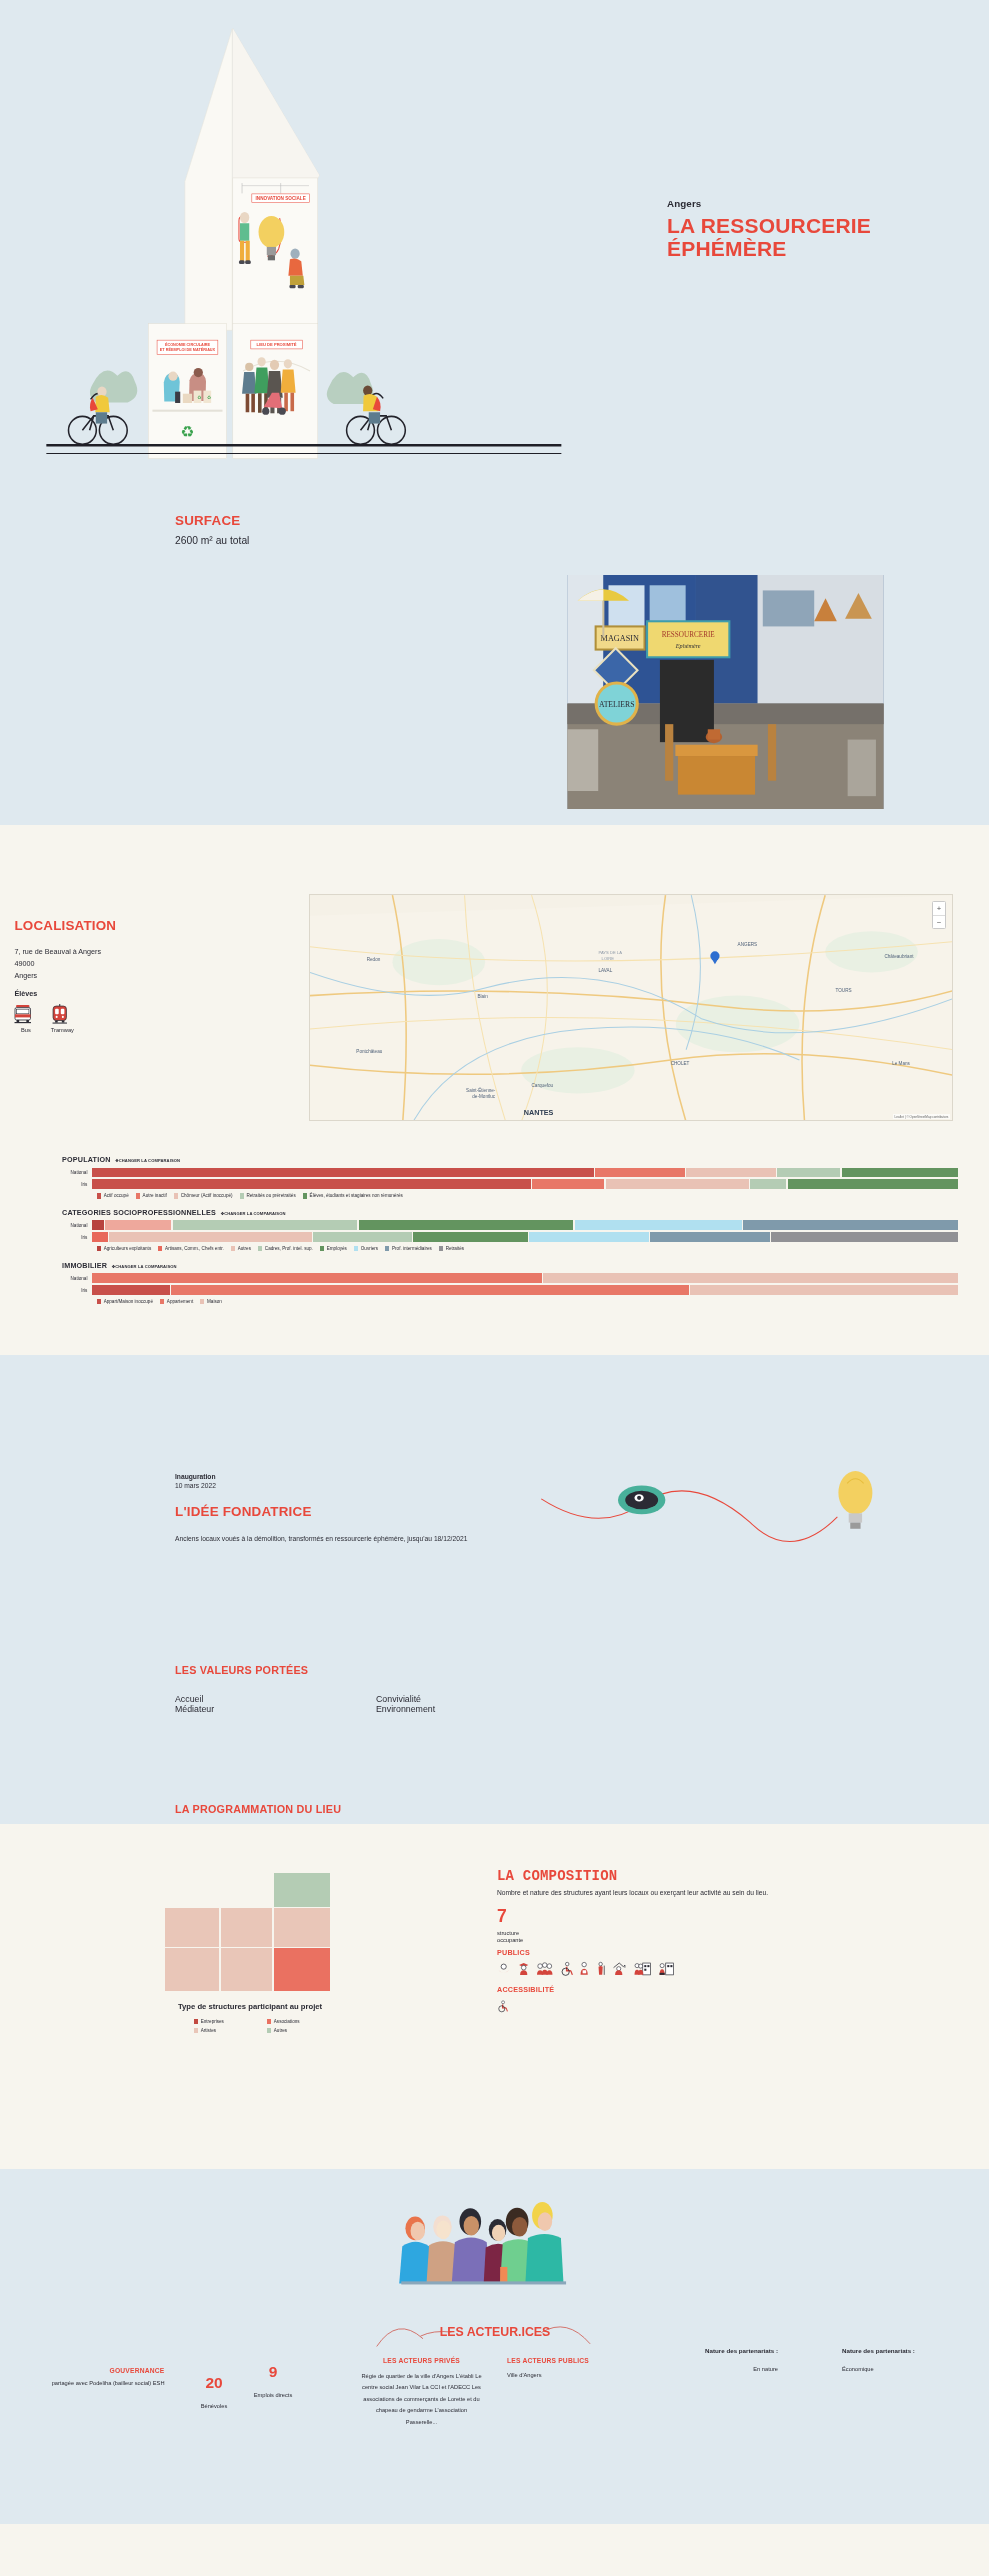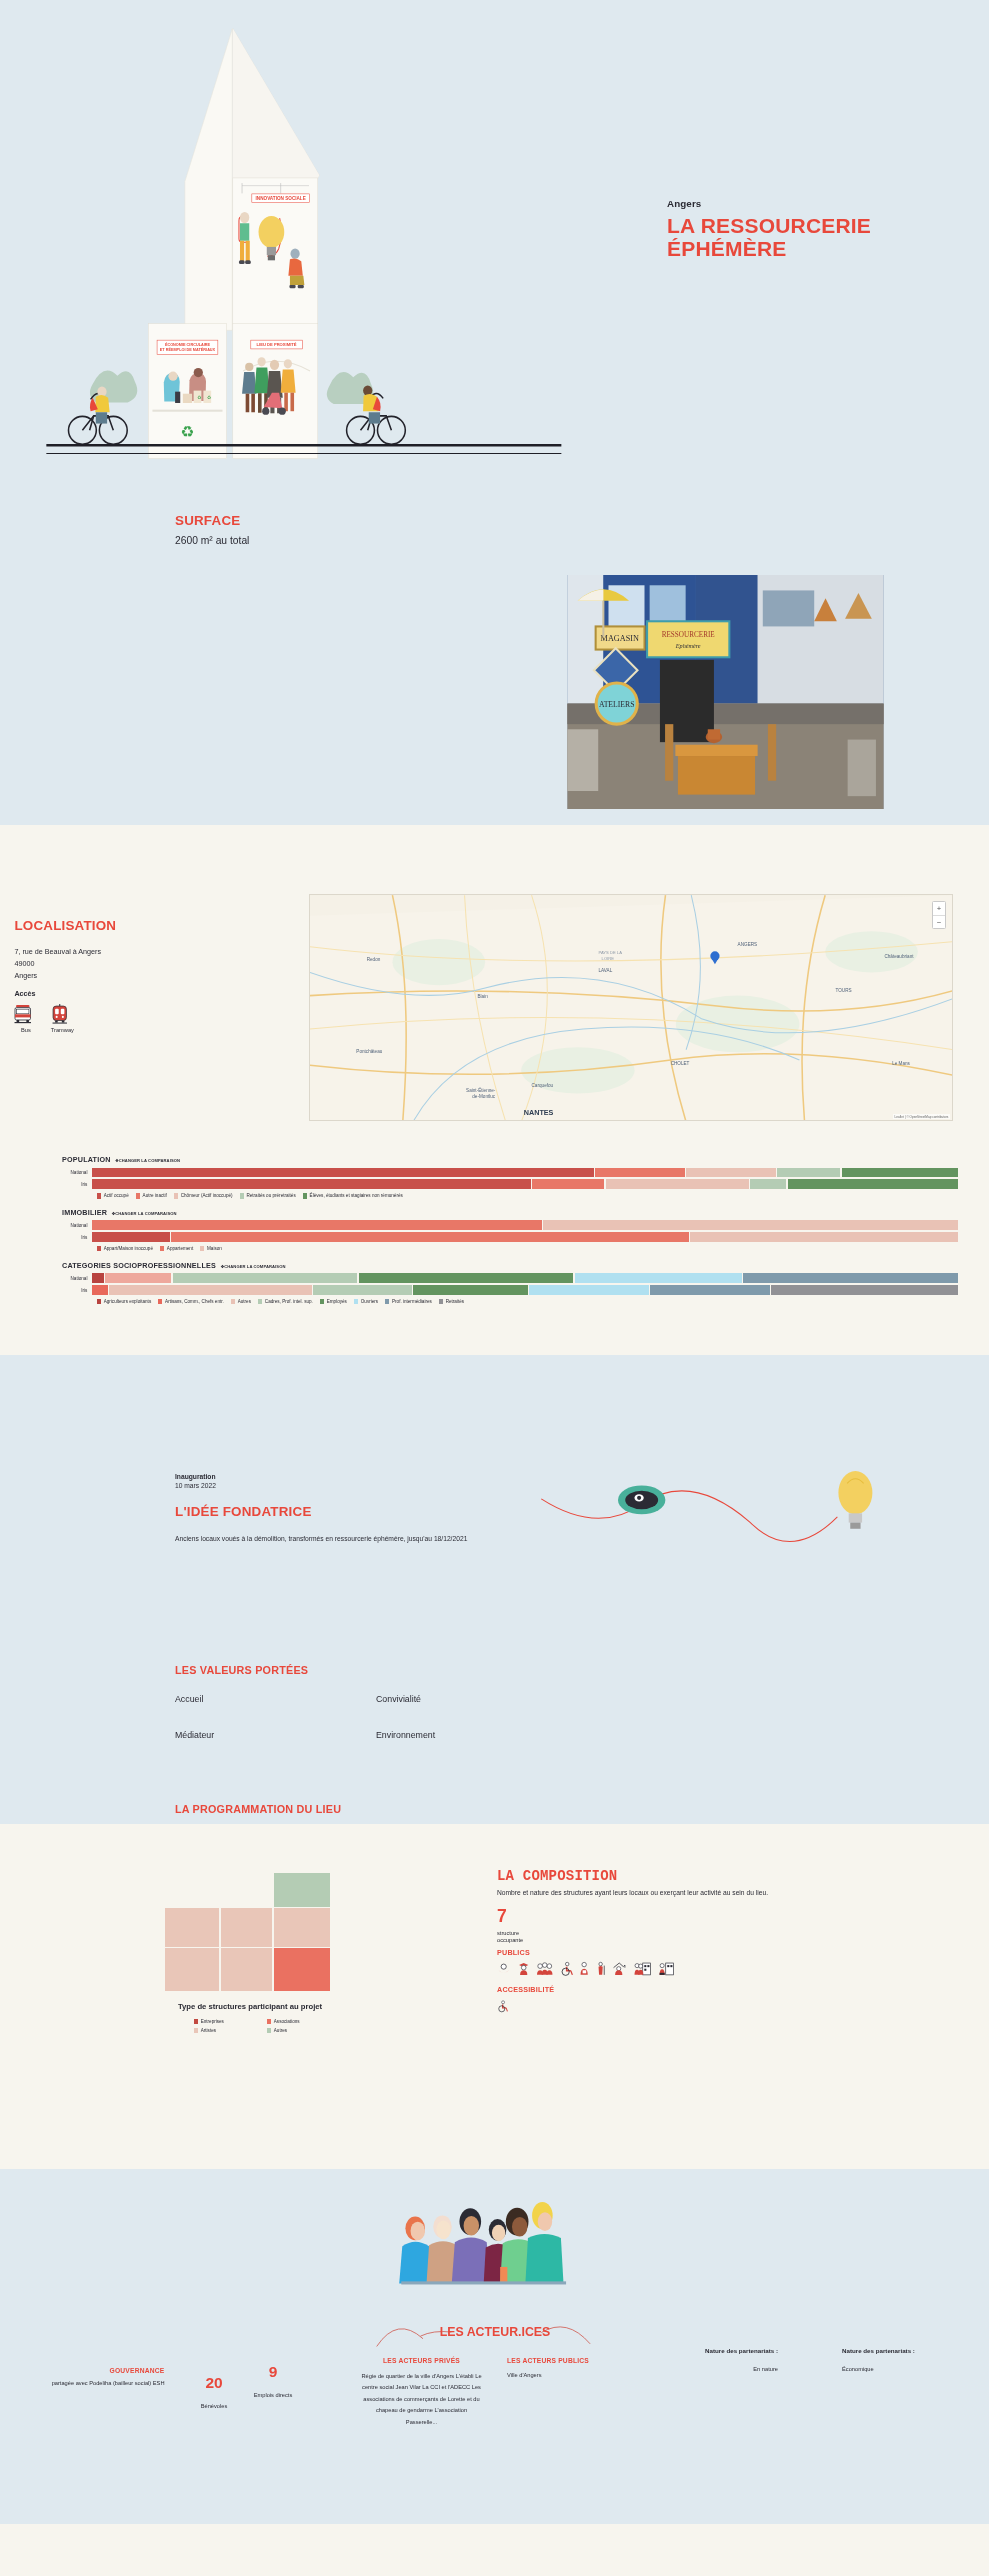--- a/index.html
+++ b/index.html
@@ -77,21 +77,21 @@
   .idee { height: 469px; position: relative; }
   .idee-inner { position: absolute; left: 175px; top: 118px; width: 371px; }
   .idee-kicker { font-size: 6.7px; font-weight: 700; }
   .idee-date { font-size: 6.7px; margin-top: 2.1px; }
   .idee-h { font-size: 13.4px; margin-top: 15.5px; }
   .idee-p { font-size: 6.7px; margin-top: 14.4px; line-height: 1.6; }
   .idee-illu { position: absolute; left: 536px; top: 113px; width: 371px; height: 103px; }
 
   .valeurs { position: absolute; left: 175px; top: 309px; width: 402px; }
   .valeurs-h { font-size: 10.8px; }
-  .valeurs-grid { display: grid; grid-template-columns: 1fr 1fr; row-gap: 26px; margin-top: 18.5px; }
+  .valeurs-grid { display: grid; grid-template-columns: 1fr 1fr; margin-top: 18.5px; }
   .valeur-item { font-size: 8.8px; }
 
   .prog { position: absolute; left: 175px; top: 448px; width: 567px; }
   .prog-h { font-size: 10.8px; }
   .prog-tags { margin-top: 14.4px; display: flex; flex-wrap: wrap; gap: 5.2px 11.3px; width: 268px; }
   .prog-tag { font-size: 8.8px; font-style: italic; font-weight: 700; }
 
   
   .compo { height: 345px; position: relative; }
   .treemap { position: absolute; left: 165px; top: 49px; width: 170px; height: 118px; }
@@ -305,21 +305,21 @@
   </section>
 
   <section class="sec bg-cream" style="padding:41px 0 20.6px 0;">
     <div class="localisation" style="height:289px;">
       <div class="lbl-red loc-title">LOCALISATION</div>
       <div class="loc-addr">
         <div>7, rue de Beauval à Angers</div>
         <div>49000</div>
         <div>Angers</div>
       </div>
-      <div class="loc-acces-h">Accès</div>
+      <div class="loc-acces-h">Élèves</div>
       <div class="loc-icons">
         <div class="loc-ico">
           <svg width="17.5" height="19.6" viewBox="0 0 34 38">
             <rect x="4" y="2" width="26" height="5" rx="2" fill="#d3443c"></rect>
             <rect x="2" y="7" width="30" height="24" rx="3" fill="#fff" stroke="#2b2b34" stroke-width="1.6"></rect>
             <rect x="5" y="10" width="24" height="9" fill="#fff" stroke="#2b2b34" stroke-width="1.2"></rect>
             <rect x="2" y="20" width="30" height="6" fill="#d3443c"></rect>
             <rect x="5" y="31" width="5" height="4" fill="#2b2b34"></rect>
             <rect x="24" y="31" width="5" height="4" fill="#2b2b34"></rect>
             <rect x="1" y="35" width="32" height="2.2" fill="#2b2b34"></rect>
@@ -446,58 +446,20 @@
             </span>
           <span class="lg">
               <i style="background:#63945f"></i>
               <span>Élèves, étudiants et stagiaires non rémunérés</span>
             </span>
         </div>
       </div>
 
       <div class="bar-block">
         <div class="bar-head">
-          <h3>IMMOBILIER</h3>
-          <span class="bar-change">
-            ✥<span>CHANGER LA COMPARAISON</span>
-          </span>
-        </div>
-        <div class="bar-row">
-          <div class="bar-row-label">National</div>
-          <div class="bar-track">
-            <div class="bar-seg" style="flex:52;background:#e87767"></div>
-            <div class="bar-seg" style="flex:48;background:#e9c2b5"></div>
-          </div>
-        </div>
-        <div class="bar-row">
-          <div class="bar-row-label">Iris</div>
-          <div class="bar-track">
-            <div class="bar-seg" style="flex:9;background:#c8504a"></div>
-            <div class="bar-seg" style="flex:60;background:#e87767"></div>
-            <div class="bar-seg" style="flex:31;background:#e9c2b5"></div>
-          </div>
-        </div>
-        <div class="bar-legend">
-          <span class="lg">
-              <i style="background:#c8504a"></i>
-              <span>Appart/Maison inoccupé</span>
-            </span>
-          <span class="lg">
-              <i style="background:#e87767"></i>
-              <span>Appartement</span>
-            </span>
-          <span class="lg">
-              <i style="background:#e9c2b5"></i>
-              <span>Maison</span>
-            </span>
-        </div>
-      </div>
-
-      <div class="bar-block">
-        <div class="bar-head">
           <h3>CATEGORIES SOCIOPROFESSIONNELLES</h3>
           <span class="bar-change">
             ✥<span>CHANGER LA COMPARAISON</span>
           </span>
         </div>
         <div class="bar-row">
           <div class="bar-row-label">National</div>
           <div class="bar-track">
             <div class="bar-seg" style="flex:2;background:#b8433f"></div>
             <div class="bar-seg" style="flex:11;background:#e8685a;opacity:.55"></div>
@@ -544,20 +506,58 @@
               <i style="background:#b0e0f0"></i>
               <span>Ouvriers</span>
             </span>
           <span class="lg">
               <i style="background:#7f9aab"></i>
               <span>Prof. intermédiaires</span>
             </span>
           <span class="lg">
               <i style="background:#919195"></i>
               <span>Retraités</span>
+            </span>
+        </div>
+      </div>
+
+      <div class="bar-block">
+        <div class="bar-head">
+          <h3>IMMOBILIER</h3>
+          <span class="bar-change">
+            ✥<span>CHANGER LA COMPARAISON</span>
+          </span>
+        </div>
+        <div class="bar-row">
+          <div class="bar-row-label">National</div>
+          <div class="bar-track">
+            <div class="bar-seg" style="flex:52;background:#e87767"></div>
+            <div class="bar-seg" style="flex:48;background:#e9c2b5"></div>
+          </div>
+        </div>
+        <div class="bar-row">
+          <div class="bar-row-label">Iris</div>
+          <div class="bar-track">
+            <div class="bar-seg" style="flex:9;background:#c8504a"></div>
+            <div class="bar-seg" style="flex:60;background:#e87767"></div>
+            <div class="bar-seg" style="flex:31;background:#e9c2b5"></div>
+          </div>
+        </div>
+        <div class="bar-legend">
+          <span class="lg">
+              <i style="background:#c8504a"></i>
+              <span>Appart/Maison inoccupé</span>
+            </span>
+          <span class="lg">
+              <i style="background:#e87767"></i>
+              <span>Appartement</span>
+            </span>
+          <span class="lg">
+              <i style="background:#e9c2b5"></i>
+              <span>Maison</span>
             </span>
         </div>
       </div>
     </div>
   </section>
 
   <section class="sec bg-blue idee">
     <div class="idee-inner">
       <div class="idee-kicker">Inauguration</div>
       <div class="idee-date">10 mars 2022</div>

